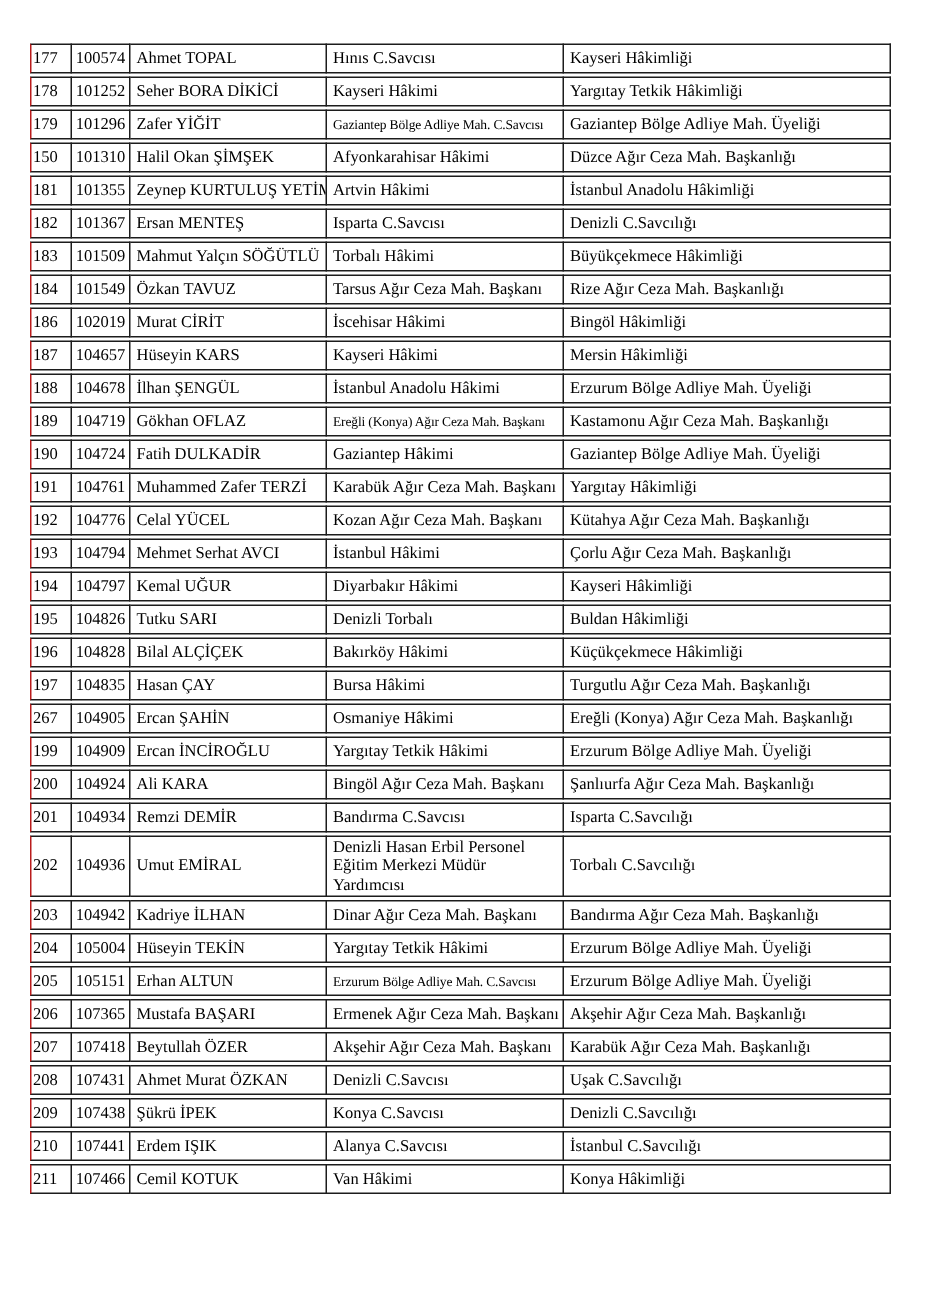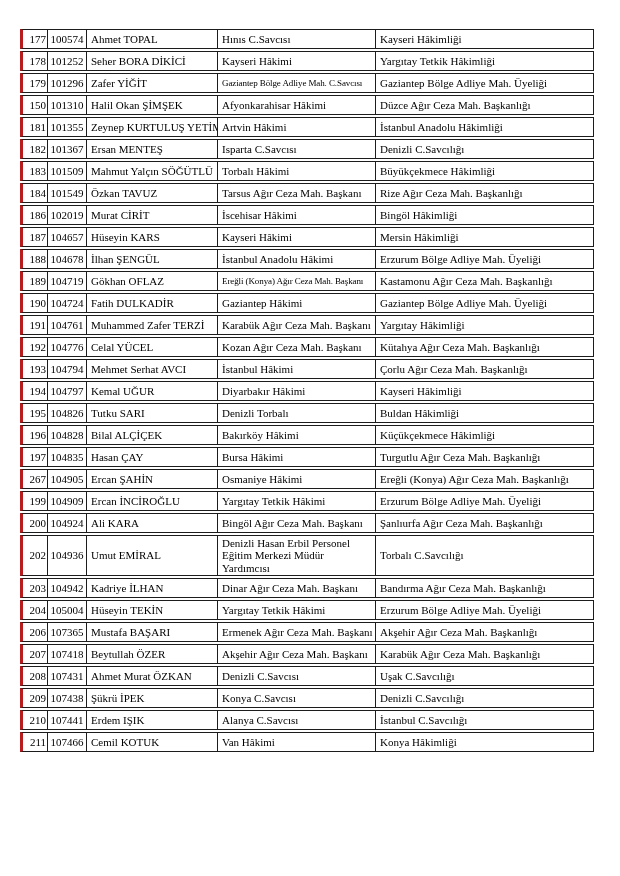--- a/index.html
+++ b/index.html
@@ -37,22 +37,22 @@
     border-bottom: 1px solid #1c1c1c;
     border-right: 1px solid #1c1c1c;
     font-size: 11px;
     line-height: 1.12;
     padding: 1px 3px 1px 4px;
     vertical-align: middle;
     white-space: nowrap;
     overflow: hidden;
   }
   tr td:first-child {
-    border-left: 3px solid #b91c1c;
-    text-align: right;
+    border-left: 1px solid #b91c1c;
+    text-align: left;
     padding: 1px 1px;
   }
   td.c-reg {
     text-align: center;
     padding: 1px 1px;
   }
   td.small {
     font-size: 9px;
     letter-spacing: -0.1px;
   }
@@ -251,20 +251,27 @@
   </tr>
 
   <tr>
     <td class="c-no">200</td>
     <td class="c-reg">104924</td>
     <td class="c-name">Ali KARA</td>
     <td class="c-cur">Bingöl Ağır Ceza Mah. Başkanı</td>
     <td class="c-new">Şanlıurfa Ağır Ceza Mah. Başkanlığı</td>
   </tr>
 
+  <tr>
+    <td class="c-no">201</td>
+    <td class="c-reg">104934</td>
+    <td class="c-name">Remzi DEMİR</td>
+    <td class="c-cur">Bandırma C.Savcısı</td>
+    <td class="c-new">Isparta C.Savcılığı</td>
+  </tr>
 
   <tr>
     <td class="c-no">202</td>
     <td class="c-reg">104936</td>
     <td class="c-name">Umut EMİRAL</td>
     <td class="c-cur wrap">Denizli Hasan Erbil Personel Eğitim Merkezi Müdür Yardımcısı</td>
     <td class="c-new">Torbalı C.Savcılığı</td>
   </tr>
 
   <tr>
@@ -276,20 +283,27 @@
   </tr>
 
   <tr>
     <td class="c-no">204</td>
     <td class="c-reg">105004</td>
     <td class="c-name">Hüseyin TEKİN</td>
     <td class="c-cur">Yargıtay Tetkik Hâkimi</td>
     <td class="c-new">Erzurum Bölge Adliye Mah. Üyeliği</td>
   </tr>
 
+  <tr>
+    <td class="c-no">205</td>
+    <td class="c-reg">105151</td>
+    <td class="c-name">Erhan ALTUN</td>
+    <td class="c-cur small">Erzurum Bölge Adliye Mah. C.Savcısı</td>
+    <td class="c-new">Erzurum Bölge Adliye Mah. Üyeliği</td>
+  </tr>
 
   <tr>
     <td class="c-no">206</td>
     <td class="c-reg">107365</td>
     <td class="c-name">Mustafa BAŞARI</td>
     <td class="c-cur">Ermenek Ağır Ceza Mah. Başkanı</td>
     <td class="c-new">Akşehir Ağır Ceza Mah. Başkanlığı</td>
   </tr>
 
   <tr>

